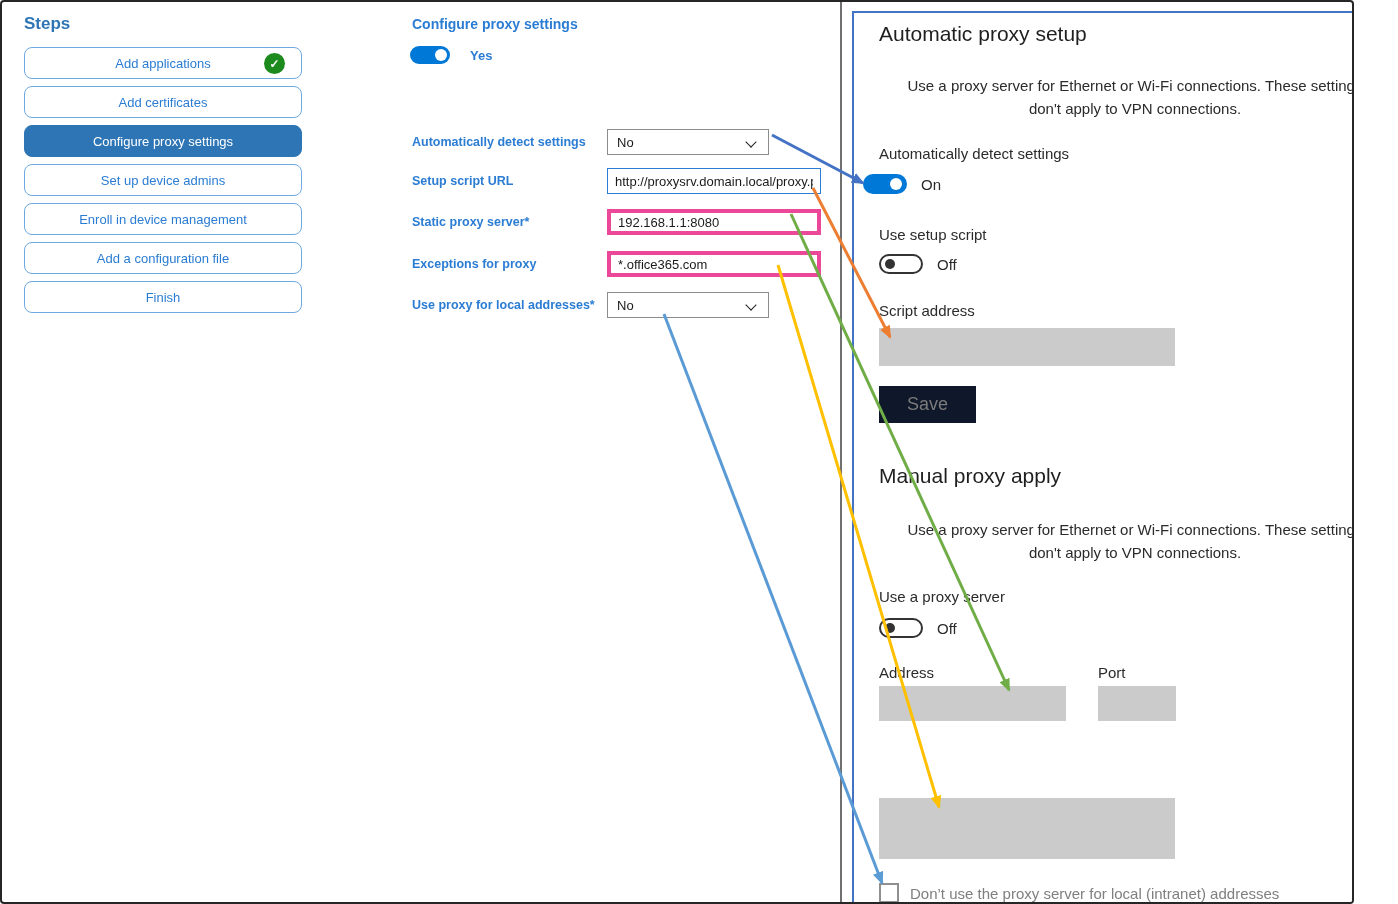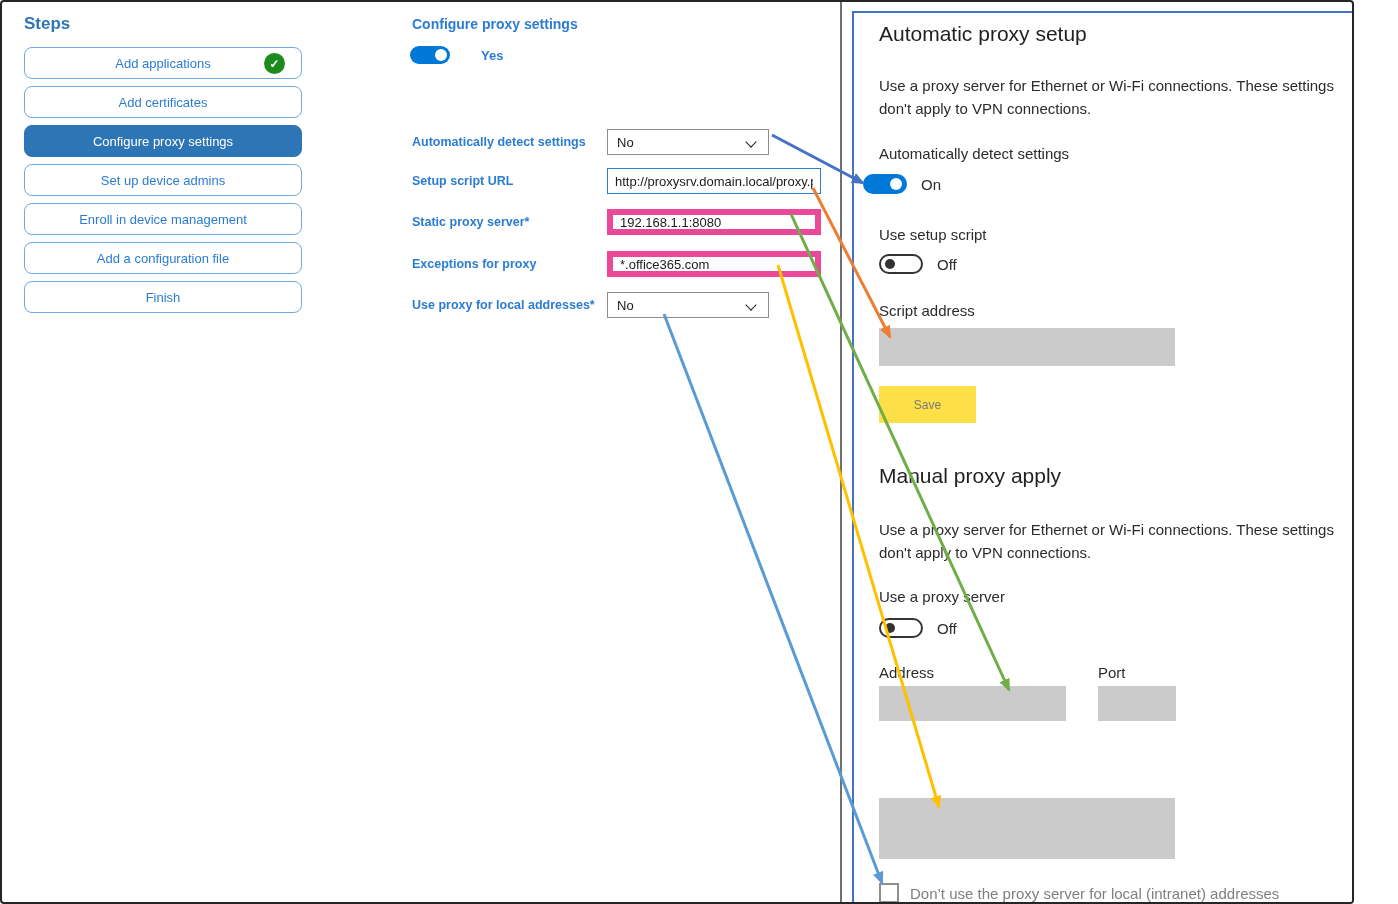--- a/index.html
+++ b/index.html
@@ -17,54 +17,54 @@
     display:flex; align-items:center; justify-content:center; cursor:pointer;
   }
   .step-btn.active { background:#2e75b6; border-color:#2e75b6; color:#fff; }
   .check-badge {
     position:absolute; right:16px; top:5px; width:21px; height:21px; border-radius:50%;
     background:#1d8a1d; color:#fff; font-size:12px; font-weight:bold;
     display:flex; align-items:center; justify-content:center;
   }
   
   .form-title { position:absolute; left:410px; top:14px; color:#2b7cd3; font-size:14px; font-weight:bold; }
-  .enable-row { position:absolute; left:408px; top:44px; display:flex; align-items:center; gap:31px;justify-content:space-between; }
+  .enable-row { position:absolute; left:408px; top:44px; display:flex; align-items:center; gap:20px;justify-content:space-between; }
   .toggle { position:relative; width:44px; height:20px; border-radius:10px; cursor:pointer; }
   .toggle.on { background:#0078d7; }
   .toggle.on .knob { position:absolute; top:4px; left:27px; width:12px; height:12px; border-radius:50%; background:#fff; }
   .toggle.off { background:#fff; border:2px solid #333; }
   .toggle.off .knob { position:absolute; top:3px; left:4px; width:10px; height:10px; border-radius:50%; background:#333; }
   .toggle.small { width:40px; height:18px; }
   .toggle.small .knob { top:3px; left:25px; }
   .yes-label { color:#2b7cd3; font-size:13px; font-weight:bold; }
   .frow { position:absolute; left:410px; display:flex; align-items:center; height:26px; }
   .flabel { width:195px; color:#2b7cd3; font-size:12.5px; font-weight:bold; line-height:15px; }
   .fselect {
     position:relative; width:162px; height:26px; border:1px solid #8c8c8c; background:#fff;
     font-size:13px; color:#1a1a1a; display:flex; align-items:center; padding-left:9px; cursor:pointer;
   }
   .chev { position:absolute; right:13px; top:8px; width:8px; height:8px;
     border-right:1.7px solid #222; border-bottom:1.7px solid #222; transform:rotate(45deg); }
-  .ftext { width:214px; height:26px; border:6px solid #ec4899; background:#fff; font-size:13px;
+  .ftext { width:214px; height:26px; border:4px solid #ec4899; background:#fff; font-size:13px;
     color:#1a1a1a; padding:0 7px; font-family:"Liberation Sans", sans-serif; outline:none; }
   .ftext.focused { border:1.5px solid #2b7cd3; }
   
   .vdivider { position:absolute; left:838px; top:0; width:1.5px; height:904px; background:#707070; }
   .win-panel {
     position:absolute; left:850px; top:9px; width:556px; height:910px;
     border:2px solid #4472c4; background:#fff;
   }
-  .wp { position:absolute; color:#2b2b2b; }
+  .wp { position:absolute; color:#2b2b2b;text-align:center; }
   .wp-heading { font-size:21px; font-weight:400; color:#1f1f1f; }
   .wp-body { font-size:15px; line-height:23px; white-space:pre-line; color:#2b2b2b; }
   .wp-label { font-size:15px; color:#2b2b2b; }
   .state-label { font-size:15px; color:#2b2b2b; margin-left:14px; }
   .toggle-row { display:flex; align-items:center; }
   .gray-box { background:#cbcbcb; }
-  .save-btn { background:#fde047; color:#7a7a7a; font-size:12px; border:none;
+  .save-btn { background:#0f172a; color:#7a7a7a; font-size:18px; border:none;
     display:flex; align-items:center; justify-content:center; cursor:pointer; }
   .cb-row { display:flex; align-items:flex-start; }
   .cb-box { width:20px; height:20px; border:2px solid #8f8f8f; background:#fff; cursor:pointer; }
   .cb-label { margin-left:11px; font-size:15px; color:#7f7f7f; padding-top:2px; }
   
   #arrows { position:absolute; left:0; top:0; width:1398px; height:904px; pointer-events:none; z-index:10; }
 </style>
 </head>
 <body>
 

